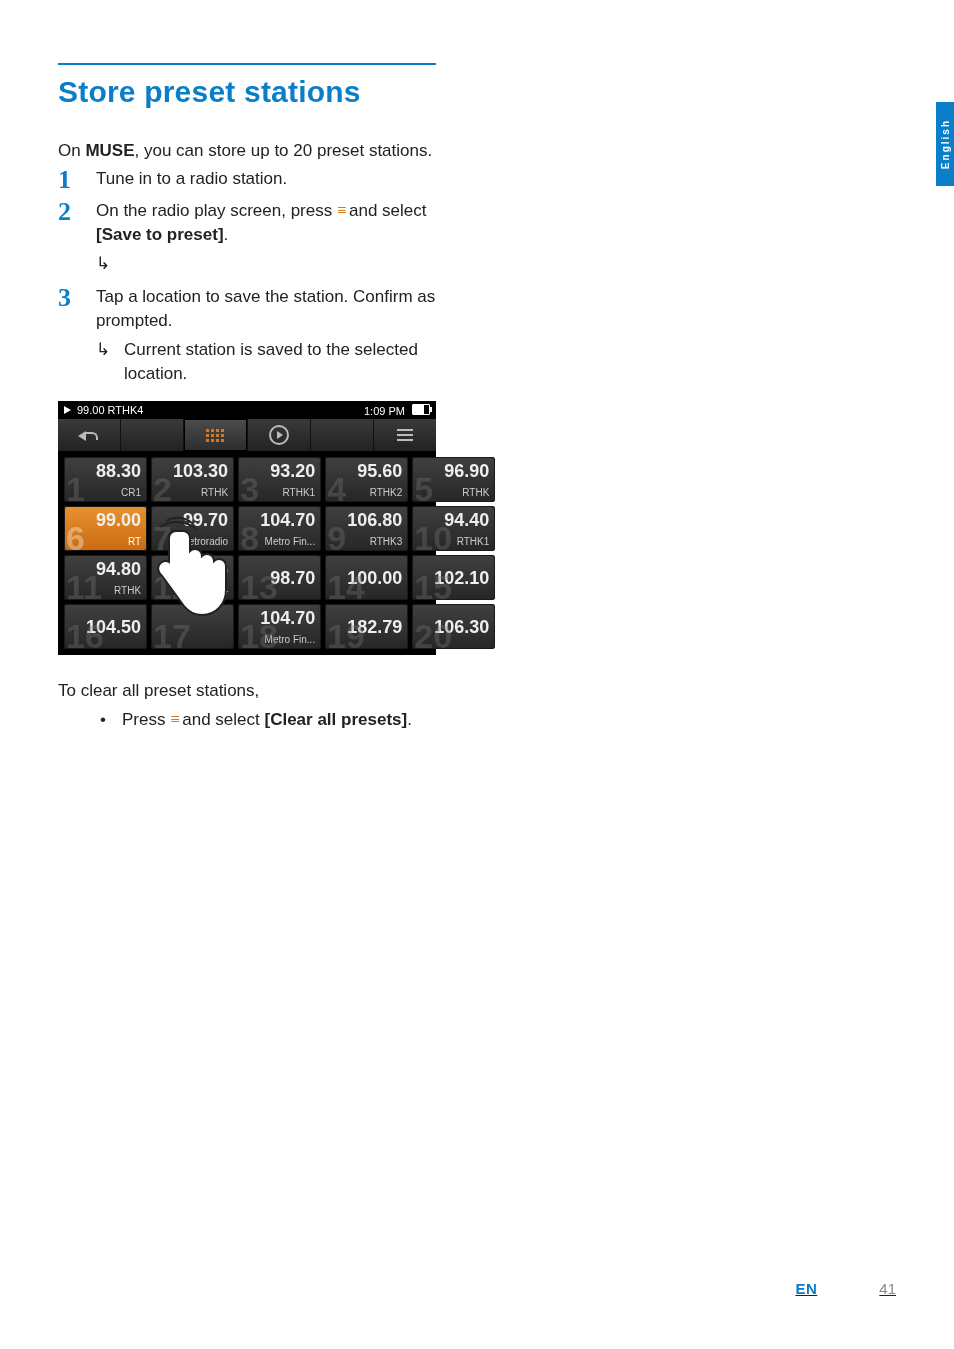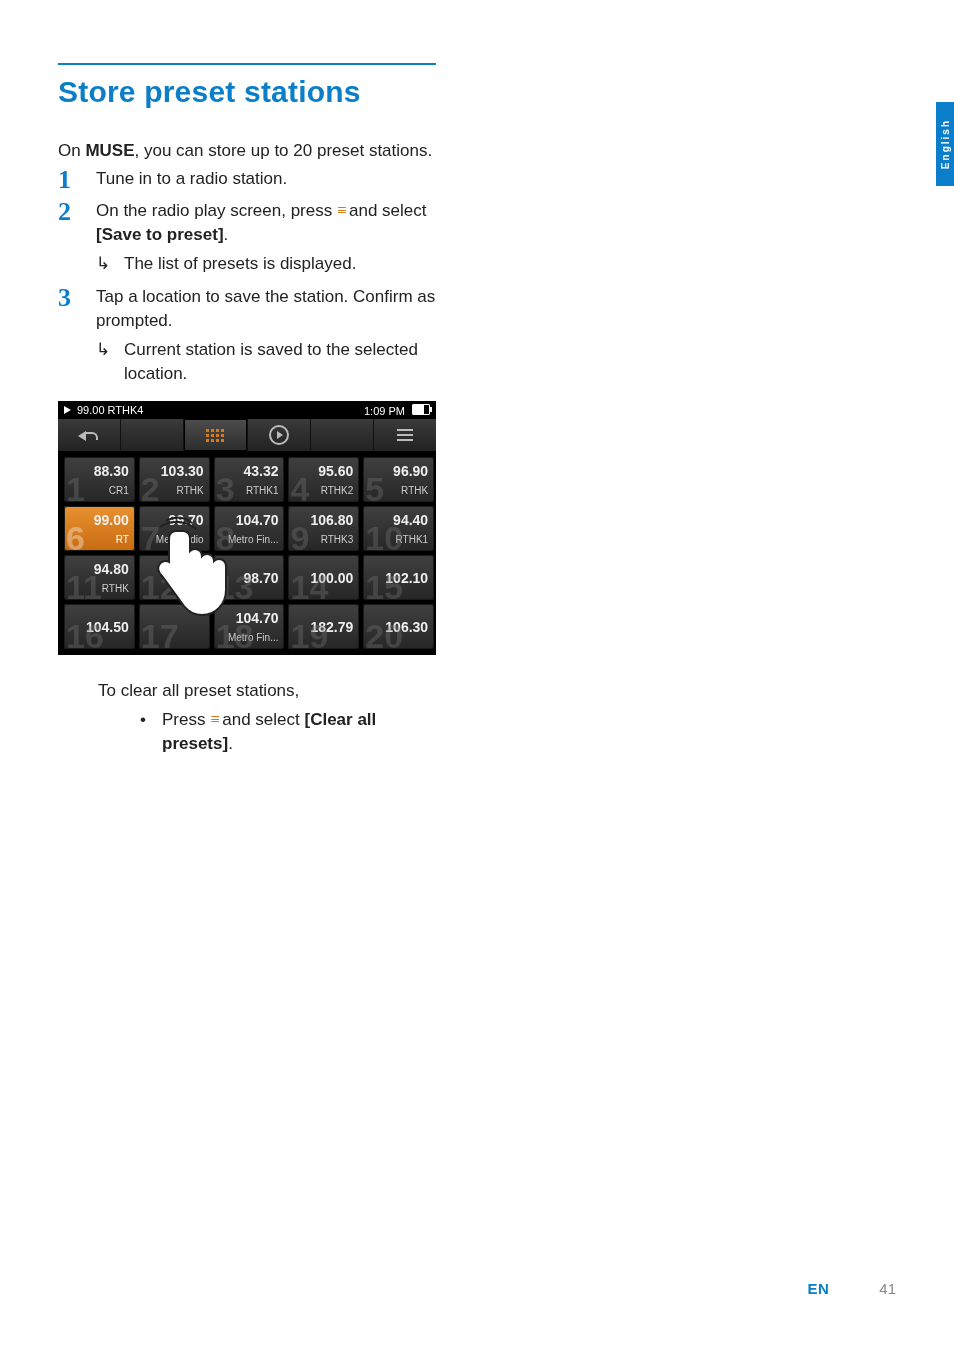--- a/index.html
+++ b/index.html
@@ -32,33 +32,33 @@
   .back-icon::before{content:"";position:absolute;left:0;top:3px;width:0;height:0;border-right:8px solid #bbb;border-top:5px solid transparent;border-bottom:5px solid transparent;}
   .back-icon::after{content:"";position:absolute;left:6px;top:4px;width:12px;height:6px;border:2px solid #bbb;border-left:none;border-bottom:none;border-top-right-radius:6px;}
   .grid-icon{display:grid;grid-template-columns:repeat(4,3px);grid-template-rows:repeat(3,3px);gap:2px;}
   .grid-icon span{background:#d47a1a;display:block;width:3px;height:3px;}
   .play-ring{width:16px;height:16px;border:2px solid #bbb;border-radius:50%;display:flex;align-items:center;justify-content:center;}
   .play-ring::after{content:"";width:0;height:0;border-left:6px solid #bbb;border-top:4px solid transparent;border-bottom:4px solid transparent;margin-left:2px;}
   .ham{width:16px;display:flex;flex-direction:column;gap:3px;}
   .ham span{height:2px;background:#bbb;display:block;}
   .grid{position:absolute;left:0;right:0;top:50px;bottom:0;display:grid;grid-template-columns:repeat(5,1fr);grid-template-rows:repeat(4,1fr);gap:4px;padding:6px;}
   .tile{background:linear-gradient(#404040,#262626);border-radius:3px;position:relative;display:flex;flex-direction:column;align-items:flex-end;justify-content:center;padding:4px 6px;color:#eee;box-shadow:inset 0 0 0 1px #1a1a1a;}
-  .tile .freq{font-size:14px;font-weight:700;line-height:1;padding-left:16px;}
+  .tile .freq{font-size:18px;font-weight:700;line-height:1;padding-left:16px;}
   .tile .name{font-size:10px;color:#ccc;margin-top:8px;line-height:1;white-space:nowrap;overflow:hidden;text-overflow:ellipsis;max-width:100%;}
   .tile .bignum{position:absolute;left:2px;bottom:-4px;font-size:34px;font-weight:700;color:rgba(120,120,120,.35);line-height:1;pointer-events:none;}
   .tile.sel{background:linear-gradient(#e8922f,#c86a12);}
   .tile.sel .name{color:#fff;}
   .tile.sel .bignum{color:rgba(255,255,255,.35);}
   .hand{position:absolute;left:88px;top:112px;width:90px;height:120px;pointer-events:none;}
-  .clear{margin-top:24px;font-size:17px;line-height:1.45;margin-left:40px;}
+  .clear{margin-top:24px;font-size:17px;line-height:1.45;}
   .bullet-row{display:flex;gap:14px;margin-left:40px;margin-top:4px;}
   .bullet-dot{flex:0 0 10px;text-align:center;line-height:1.4;}
   .langtab{position:absolute;right:0;top:102px;width:18px;height:84px;background:#0a7ec8;color:#fff;font-size:10px;font-weight:700;display:flex;align-items:center;justify-content:center;}
   .langtab span{writing-mode:vertical-rl;transform:rotate(180deg);letter-spacing:2px;}
-  .footer{position:absolute;right:58px;bottom:52px;font-size:15px;display:flex;align-items:flex-start;gap:2px;}
+  .footer{position:absolute;right:58px;bottom:52px;font-size:15px;display:flex;align-items:flex-start;gap:14px;text-decoration:underline;}
   .footer .en{color:#0a7ec8;font-weight:600;letter-spacing:.5px;}
   .footer .pg{color:#888;margin-left:48px;}
 </style>
 </head>
 <body>
 
 <div class="page">
 
   <div class="langtab">
       <span>English</span>
@@ -76,21 +76,20 @@
       <div class="step">
         <div class="num">1</div>
         <div class="body">Tune in to a radio station.</div>
       </div>
       <div class="step">
         <div class="num">2</div>
         <div class="body">
           <span>On the radio play screen, press </span><span class="menu-icon">≡</span><span> and select </span><span class="bold">[Save to preset]</span><span>.</span>
           <div class="sub">
             <div class="arrow">↳</div>
-            <div>The list of presets is displayed.</div>
           </div>
         </div>
       </div>
       <div class="step" style="margin-top:8px;">
         <div class="num">3</div>
         <div class="body">
           <span>Tap a location to save the station. Confirm as prompted.</span>
           <div class="sub">
             <div class="arrow">↳</div>
             <div>Current station is saved to the selected location.</div>
@@ -149,21 +148,21 @@
             <div class="freq">88.30</div>
             <div class="name">CR1</div>
           </div>
           <div class="tile">
             <div class="bignum">2</div>
             <div class="freq">103.30</div>
             <div class="name">RTHK</div>
           </div>
           <div class="tile">
             <div class="bignum">3</div>
-            <div class="freq">43.32</div>
+            <div class="freq">93.20</div>
             <div class="name">RTHK1</div>
           </div>
           <div class="tile">
             <div class="bignum">4</div>
             <div class="freq">95.60</div>
             <div class="name">RTHK2</div>
           </div>
           <div class="tile">
             <div class="bignum">5</div>
             <div class="freq">96.90</div>

